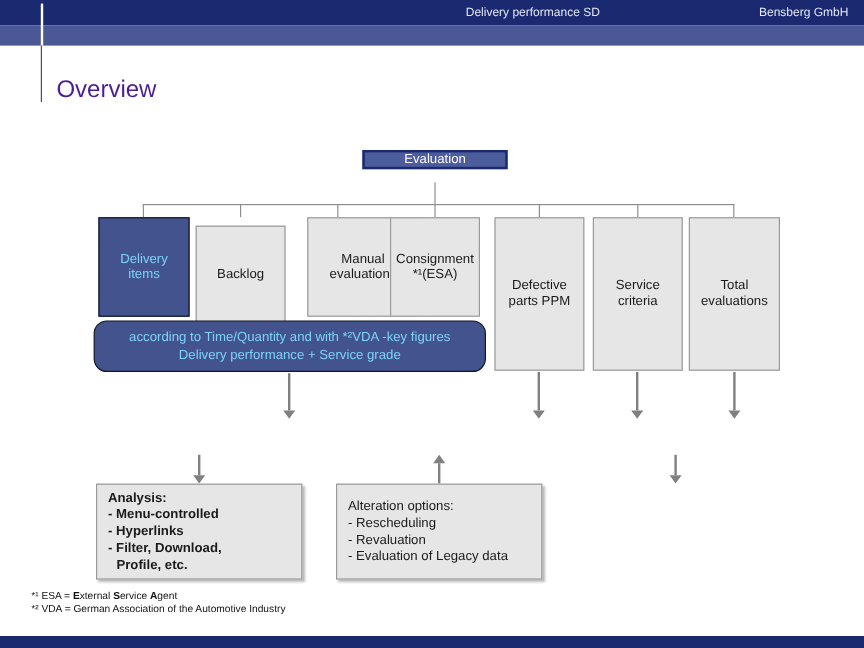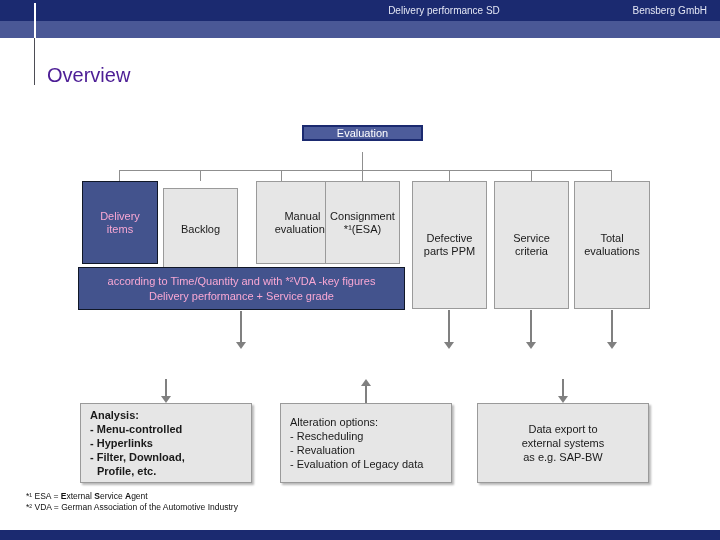--- a/index.html
+++ b/index.html
@@ -15,21 +15,21 @@
   .company   { position:absolute; right:13px; top:5px; font-size:10px; color:#e3e6f4; }
   .vline-white { position:absolute; left:34px; top:3px;  width:2px; height:35px; background:#ffffff; }
   .vline-gray  { position:absolute; left:34px; top:38px; width:1px; height:47px; background:#4d4d55; }
   .page-title  { position:absolute; left:47px; top:64px; margin:0; font-size:20px;
                  font-weight:400; color:#4c1d95; }
   
   .box { position:absolute; box-sizing:border-box; display:flex; flex-direction:column;
          align-items:center; justify-content:center; text-align:center; }
   .box .l { display:block; line-height:13px; font-size:11px; }
   .root-box { background:#4d5c9b; border:2px solid #1b2a70; color:#ffffff; font-size:11px; }
-  .blue { background:#43538d; border:1.5px solid #101727; color:#f9a8d4; }
+  .blue { background:#43538d; border:1.5px solid #101727; color:#7dd3fc; }
   .gray { background:#e6e6e6; border:1px solid #9a9a9a; color:#1a1a1a; }
   .shadow { box-shadow:2px 2px 2px rgba(0,0,0,0.28); }
   .kf-box .l { line-height:15px; }
   
   .list-box { align-items:flex-start; justify-content:center; text-align:left; padding:6px 9px; }
   .list-box .l { line-height:14px; }
   .indent { padding-left:7px; }
   
   .tline { position:absolute; background:#8f8f8f; }
   .shaft { position:absolute; width:2px; background:#808080; }
@@ -92,21 +92,21 @@
   </div>
   <div class="box gray" style="left:494px; top:181px; width:75px; height:128px;">
     <span class="l">Service</span>
     <span class="l">criteria</span>
   </div>
   <div class="box gray" style="left:574px; top:181px; width:76px; height:128px;">
     <span class="l">Total</span>
     <span class="l">evaluations</span>
   </div>
 
-  <div class="box blue kf-box" style="left:78px; top:267px; width:327px; height:43px;">
+  <div class="box blue kf-box" style="left:78px; top:267px; width:327px; height:43px;border-radius:11px;">
     <span class="l">according to Time/Quantity and with *²VDA -key figures</span>
     <span class="l">Delivery performance + Service grade</span>
   </div>
 
   <div class="shaft" style="left:240px; top:311px; height:31px;"></div>
   <div class="head-down" style="left:236px; top:342px;"></div>
   <div class="shaft" style="left:448px; top:310px; height:32px;"></div>
   <div class="head-down" style="left:444px; top:342px;"></div>
   <div class="shaft" style="left:530px; top:310px; height:32px;"></div>
   <div class="head-down" style="left:526px; top:342px;"></div>
@@ -127,25 +127,20 @@
     <span class="l">- Hyperlinks</span>
     <span class="l">- Filter, Download,</span>
     <span class="l indent">Profile, etc.</span>
   </div>
   <div class="box gray list-box shadow" style="left:280px; top:403px; width:172px; height:80px;">
     <span class="l">Alteration options:</span>
     <span class="l">- Rescheduling</span>
     <span class="l">- Revaluation</span>
     <span class="l">- Evaluation of Legacy data</span>
   </div>
-  <div class="box gray shadow" style="left:477px; top:403px; width:172px; height:80px;">
-    <span class="l" style="line-height:14px;">Data export to</span>
-    <span class="l" style="line-height:14px;">external systems</span>
-    <span class="l" style="line-height:14px;">as e.g. SAP-BW</span>
-  </div>
 
   <div class="footnote" style="top:491px;">
     <span>*¹ ESA = </span><span class="fn-b">E</span><span>xternal </span><span class="fn-b">S</span><span>ervice </span><span class="fn-b">A</span><span>gent</span>
   </div>
   <div class="footnote" style="top:502px;">*² VDA = German Association of the Automotive Industry</div>
 
   <div class="footer"></div>
 
 </div>
 

